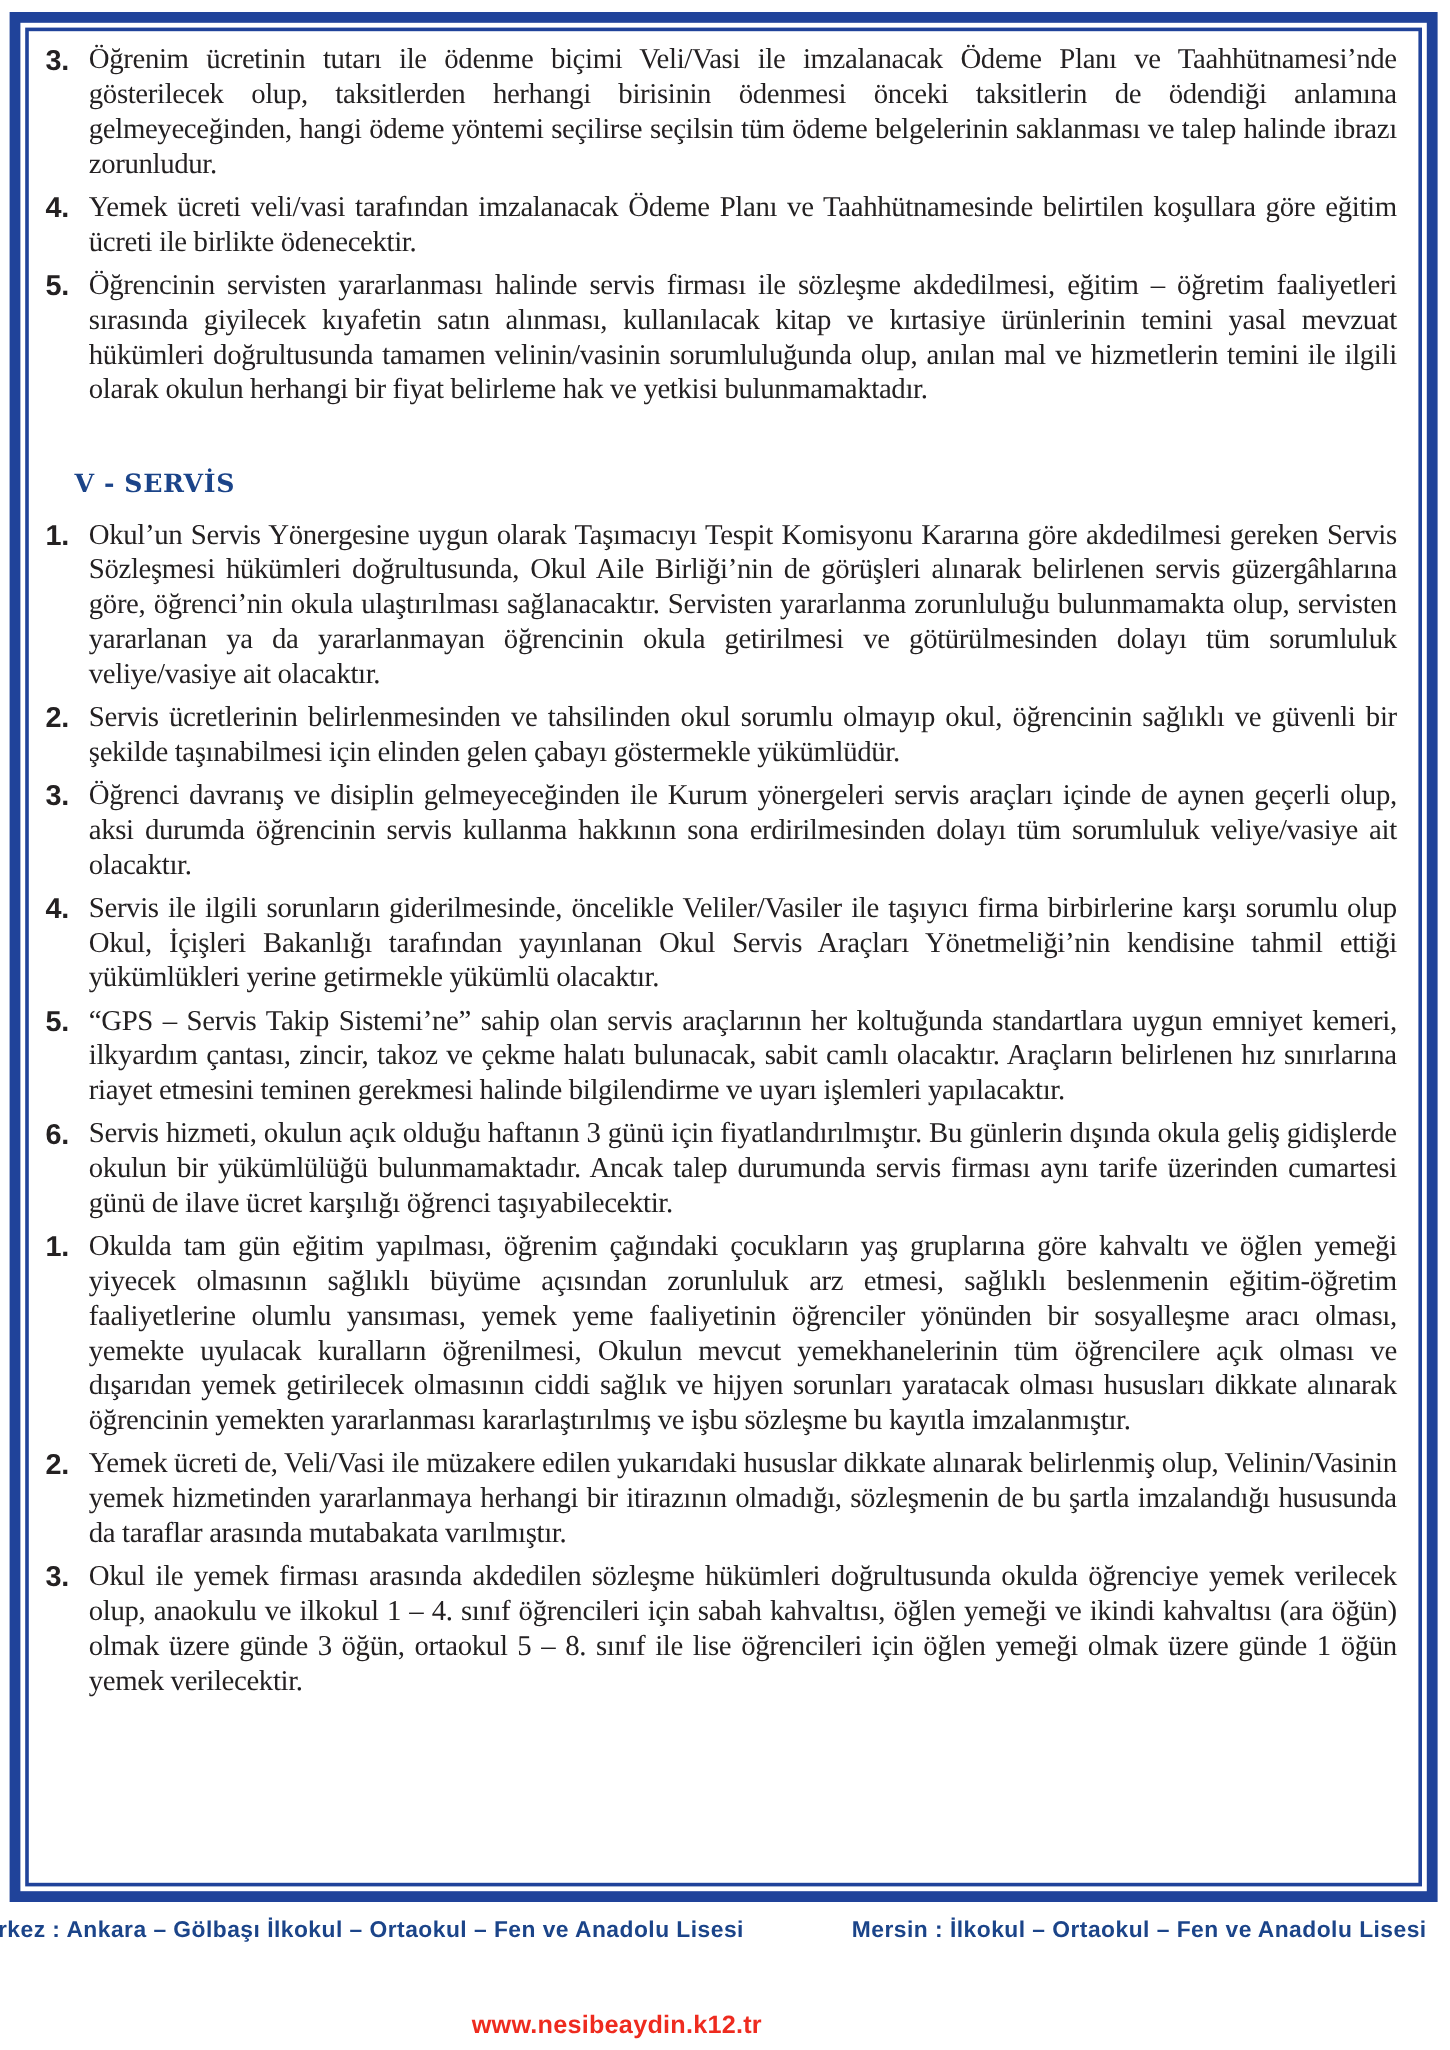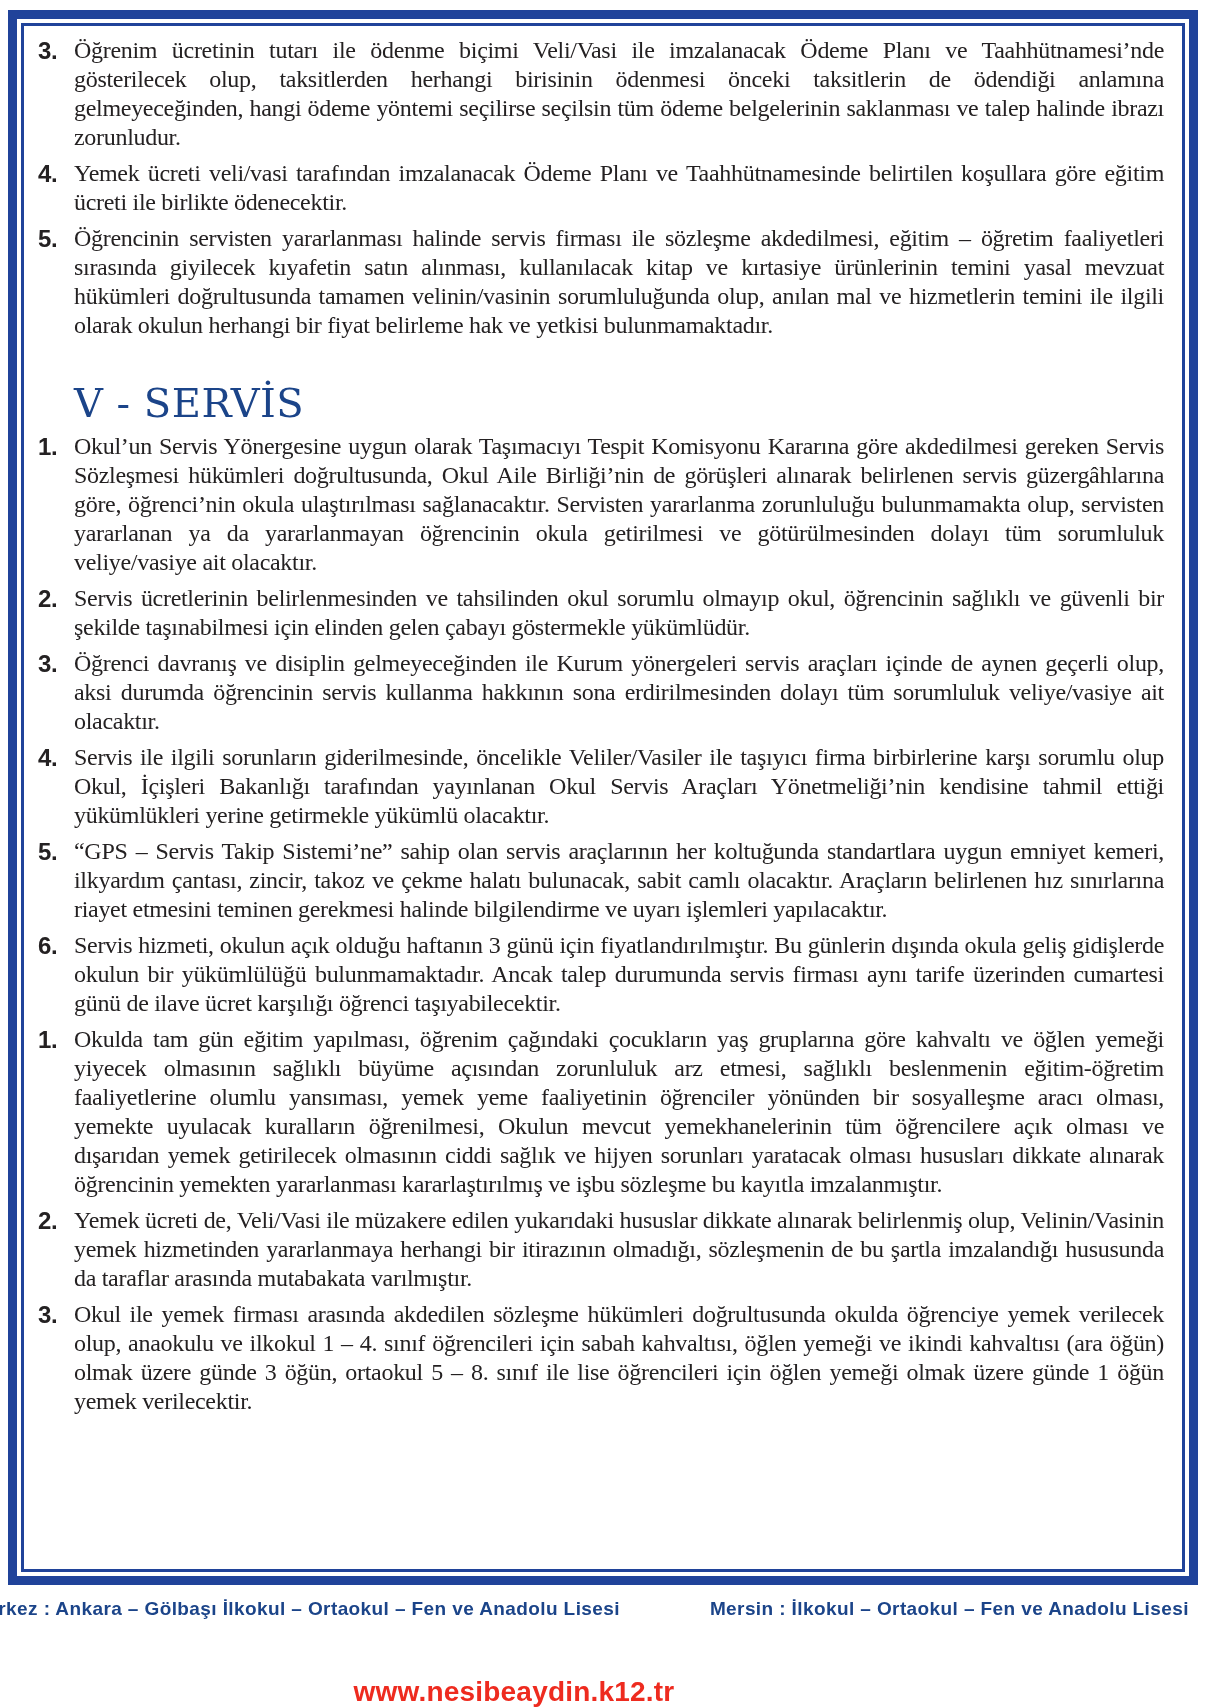--- a/index.html
+++ b/index.html
@@ -36,26 +36,26 @@
     flex: 0 0 36px;
     font-weight: bold;
   }
   .item .txt {
     flex: 1;
     text-align: justify;
     font-family: Liberation Serif, serif;
   }
   .heading {
     font-family: "DejaVu Serif", serif;
-    font-weight: normal;
-    font-size: 40px;
+    font-weight: bold;
+    font-size: 21px;
     line-height: 34px;
     letter-spacing: 0.5px;
     color: #1b4489;
-    margin: 46px 0 12px 36px;
+    margin: 46px 0 12px 24px;
   }
   .footer-campuses {
     position: absolute;
     top: 1598px; left: 0;
     width: 1160px;
     display: flex;
     align-items: flex-start;
     justify-content: center;
     gap: 45px;
   }
@@ -71,21 +71,21 @@
     height: 38px;
     background: #5a6f9a;
   }
   .website {
     position: absolute;
     top: 1676px; left: 0;
     width: 1028px;
     text-align: center;
     color: #ee2b1f;
     font-weight: bold;
-    font-size: 28px;
+    font-size: 21px;
     letter-spacing: 0.2px;
   }
 </style>
 </head>
 <body>
 
 <div class="frame">
   <div class="frame-inner">
 
     <div class="item">

